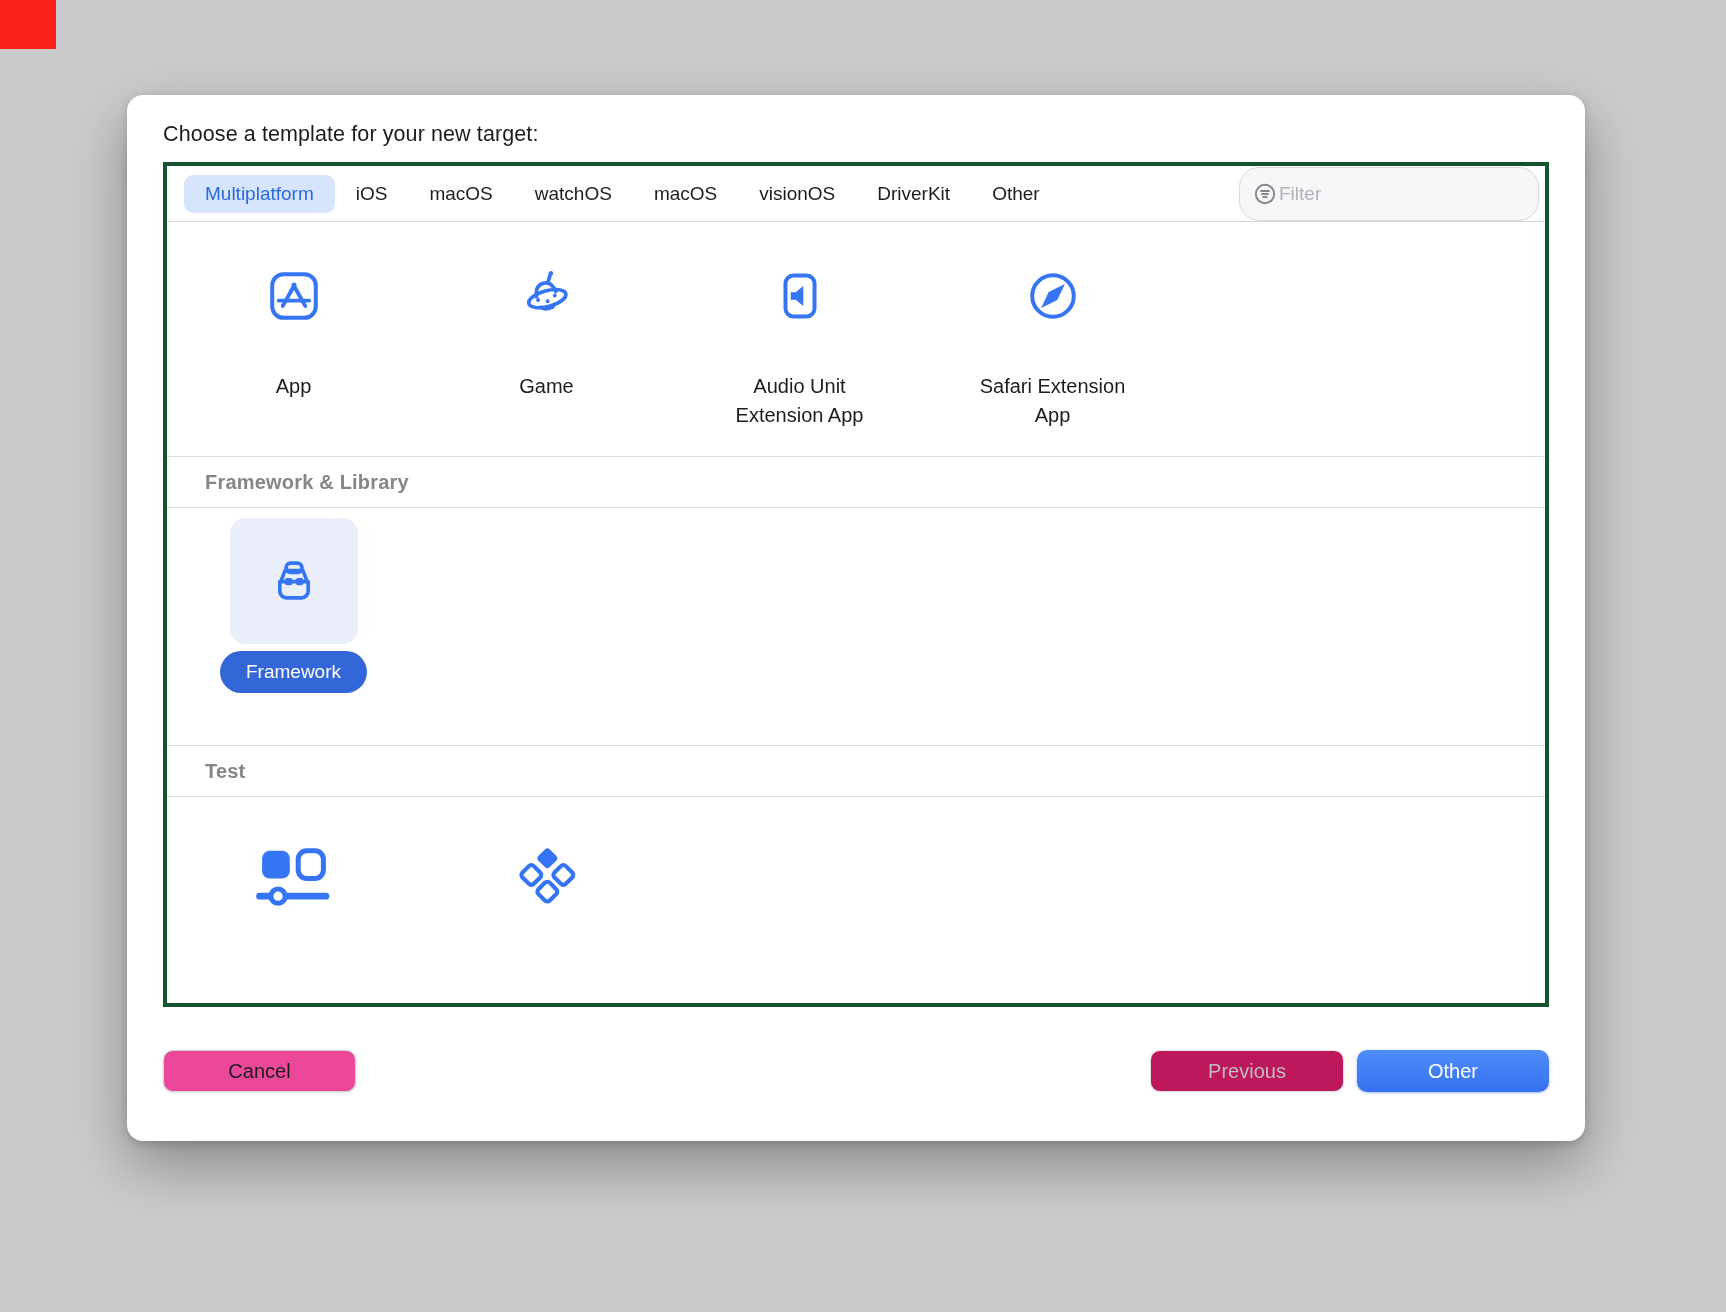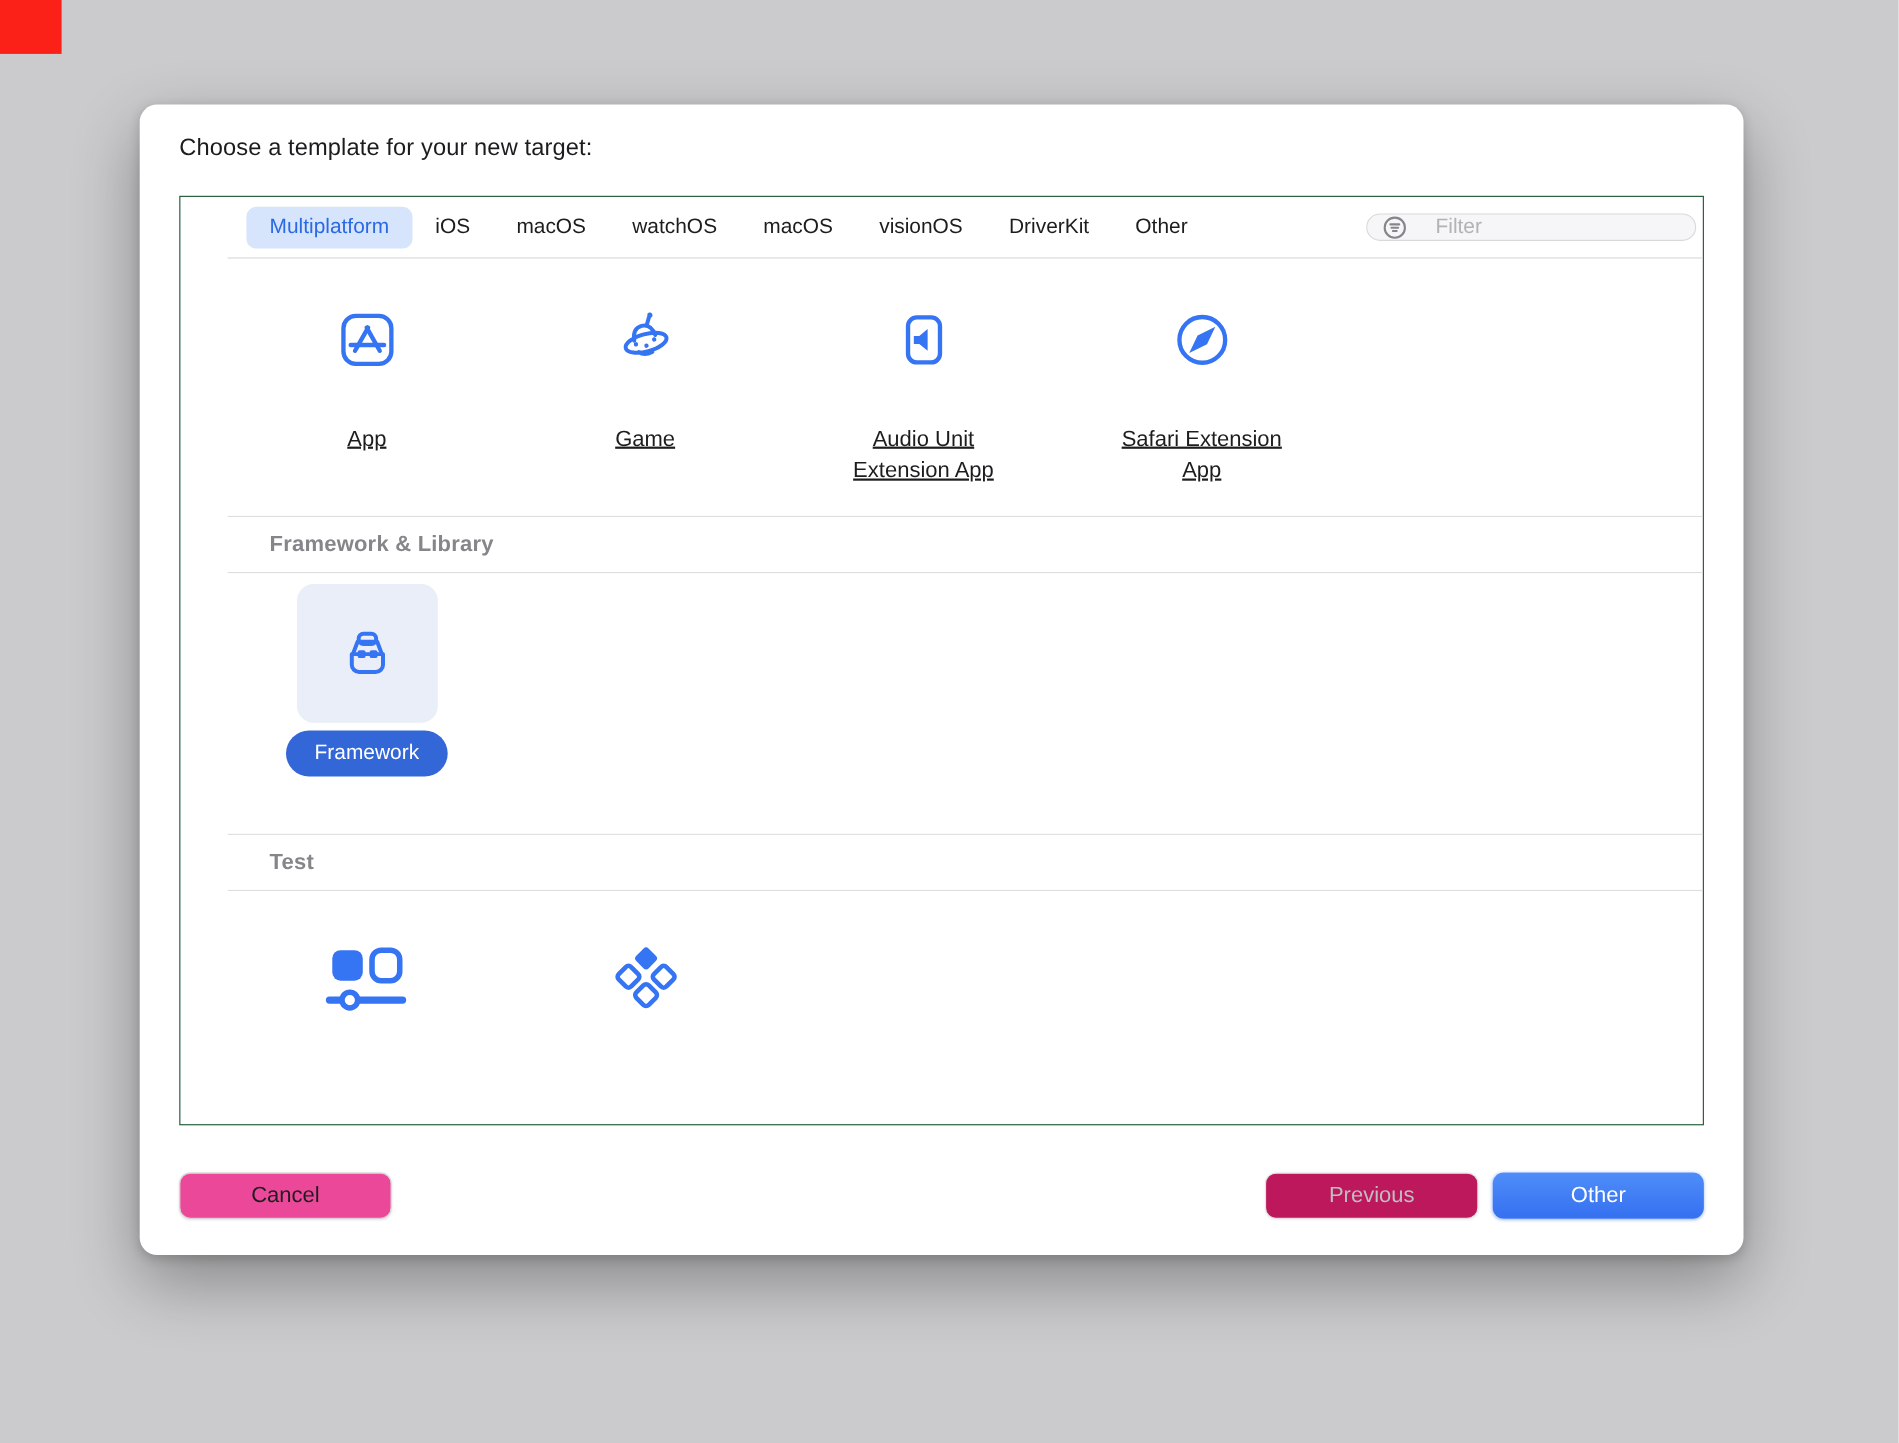--- a/index.html
+++ b/index.html
@@ -10,41 +10,41 @@
     -webkit-font-smoothing:antialiased;
   }
   .red-marker{position:absolute;left:0;top:0;width:56px;height:49px;background:#fb2018;}
   .dialog{
     position:absolute;left:127px;top:95px;width:1458px;height:1046px;
     background:#ffffff;border-radius:16px;box-sizing:border-box;
     padding:0 36px;
     box-shadow:0 24px 60px rgba(0,0,0,.33),0 3px 10px rgba(0,0,0,.16);
   }
   .title{margin-top:27px;font-size:21.5px;color:#1c1c1e;letter-spacing:.1px;}
-  .panel{margin-top:31px;border:1px solid #14532d;height:845px;box-sizing:border-box;background:#fff;padding-left:43px;}
+  .panel{margin-top:15px;border:4px solid #14532d;height:845px;box-sizing:border-box;background:#fff;}
   
   .tabbar{height:56px;display:flex;align-items:center;justify-content:space-between;
     border-bottom:1px solid #d8d8da;padding:0 6px 0 17px;box-sizing:border-box;}
   .tabs{display:flex;align-items:center;}
   .tab{font-size:19px;color:#1d1d1f;padding:8px 21px;border-radius:9px;white-space:nowrap;cursor:default;}
   .tab.selected{background:#d7e5fc;color:#2a69e2;}
-  .filter-field{width:300px;height:25px;border:1.5px solid #d9d9db;background:#f6f6f8;
-    border-radius:20px;display:flex;align-items:center;gap:25px;padding:0 13px;box-sizing:border-box;}
+  .filter-field{width:300px;height:54px;border:1.5px solid #d9d9db;background:#f6f6f8;
+    border-radius:20px;display:flex;align-items:center;gap:2px;padding:0 13px;box-sizing:border-box;}
   .filter-placeholder{color:#b2b2b7;font-size:19px;}
   
   .section-header{height:50px;line-height:50px;padding-left:38px;font-size:20px;font-weight:700;
     color:#85858a;border-bottom:1px solid #dedee0;letter-spacing:.2px;}
   .section-row{display:flex;border-bottom:1px solid #dedee0;box-sizing:border-box;}
   .app-row{height:235px;}
   .fw-row{height:238px;}
   .test-row{height:158px;border-bottom:none;}
   .tmpl{width:253px;display:flex;flex-direction:column;align-items:center;cursor:default;}
   .app-row .tmpl{padding-top:41px;}
   .icon-box{height:66px;display:flex;align-items:center;justify-content:center;}
-  .tmpl-label{margin-top:43px;font-size:20px;color:#1d1d1f;text-align:center;max-width:175px;line-height:1.45;text-decoration:underline;}
+  .tmpl-label{margin-top:43px;font-size:20px;color:#1d1d1f;text-align:center;max-width:175px;line-height:1.45;}
   .fw-row .tmpl{padding-top:10px;}
   .tile{width:128px;height:126px;background:#e9eef9;border-radius:15px;
     display:flex;align-items:center;justify-content:center;}
   .pill{margin-top:7px;background:#3366d6;color:#ffffff;font-size:19px;padding:10px 26px;border-radius:23px;}
   .test-row .tmpl{padding-top:47px;}
   
   .footer{display:flex;align-items:center;margin-top:43px;}
   .btn{height:42px;border-radius:10px;font-size:20px;font-family:inherit;cursor:default;}
   .btn.cancel{width:193px;background:#ec4899;border:1px solid #d4d4d6;color:#1d1d1f;
     box-shadow:0 1px 2.5px rgba(0,0,0,.12);}

